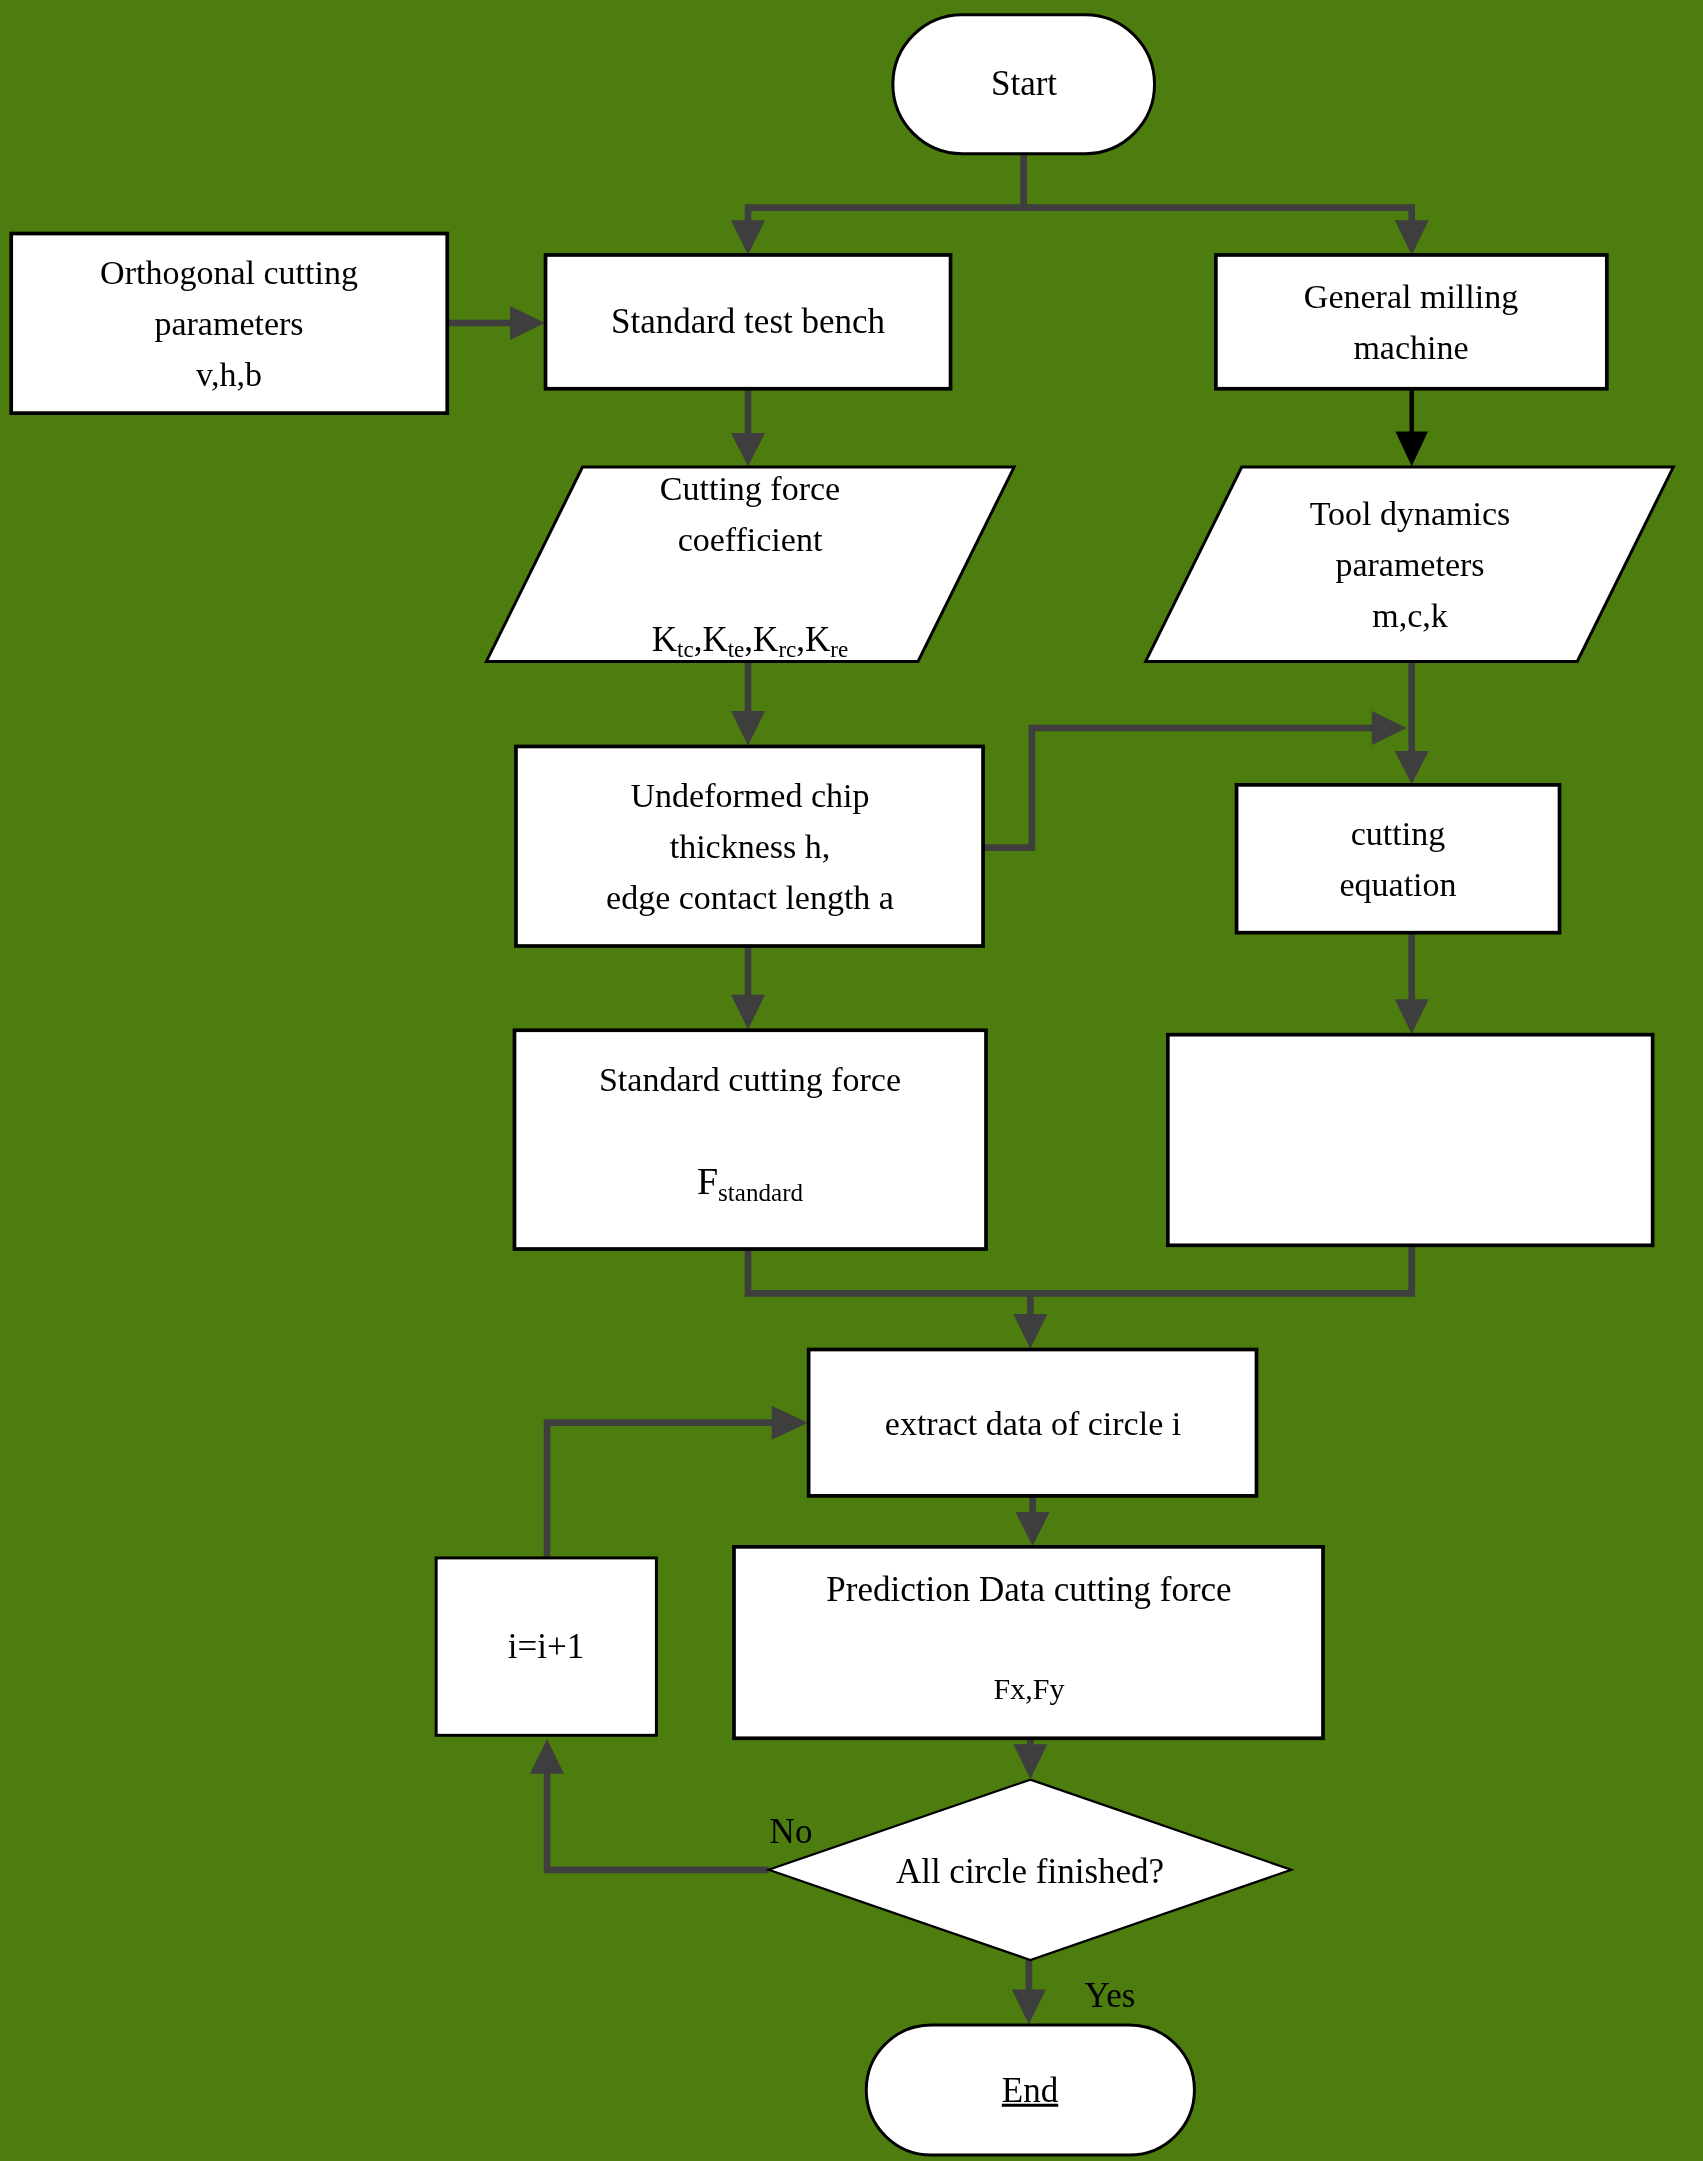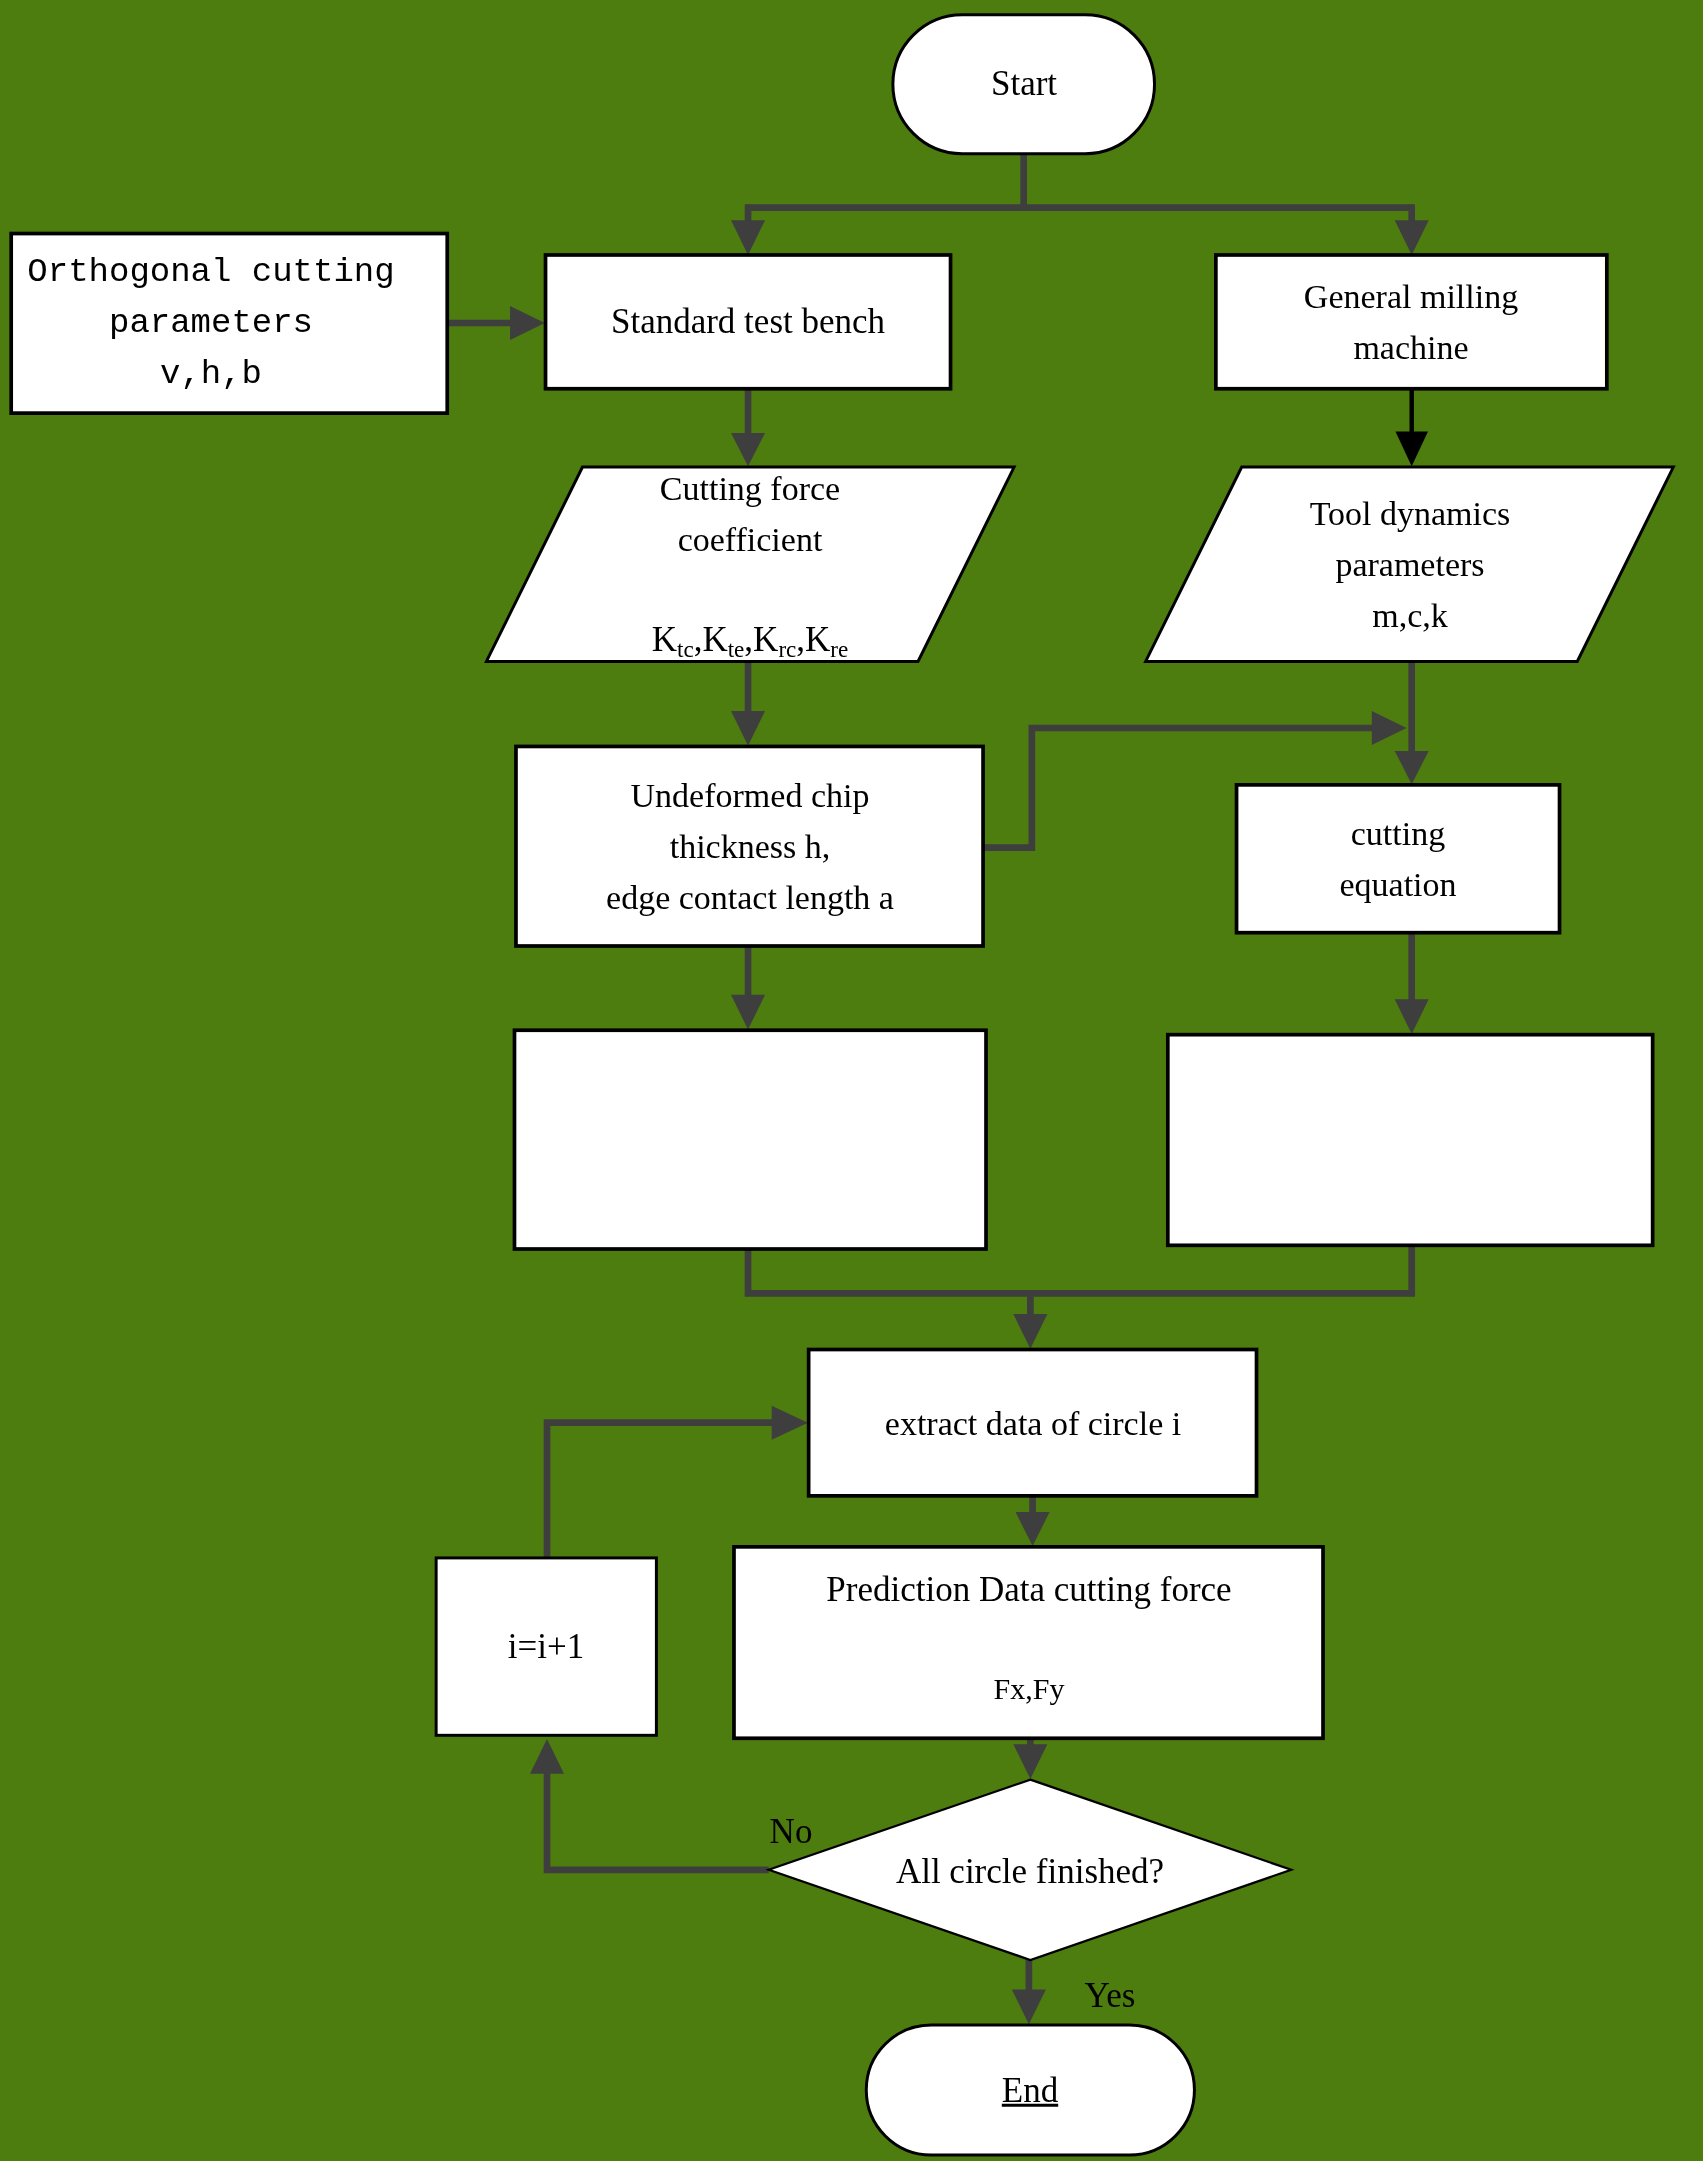--- a/index.html
+++ b/index.html
@@ -79,21 +79,21 @@
       <rect x="1094" y="1826" width="606" height="198" stroke-width="5"></rect>
       <rect x="993" y="2093" width="797" height="259" stroke-width="5"></rect>
       <rect x="590" y="2108" width="298" height="240" stroke-width="4"></rect>
       <polygon points="1394,2408 1747,2530 1394,2652 1040,2530" stroke-width="3"></polygon>
       <rect x="1172" y="2740" width="444" height="176" rx="88" stroke-width="4"></rect>
     </g>
   </svg>
 
   <div class="lbl f48" style="left:1024px;top:84px;">Start</div>
 
-  <div class="lbl f46" style="left:211px;top:323px;font-family:Liberation Mono, monospace;">Orthogonal cutting
+  <div class="lbl f46" style="left:229px;top:323px;">Orthogonal cutting
 parameters
 v,h,b</div>
 
   <div class="lbl f48" style="left:748px;top:322px;">Standard test bench</div>
 
   <div class="lbl f46" style="left:1411px;top:322px;">General milling
 machine</div>
 
   <div class="lbl f46" style="left:750px;top:564px;">
     <div>Cutting force
@@ -105,20 +105,24 @@
 parameters
 m,c,k</div>
 
   <div class="lbl f46" style="left:750px;top:846px;">Undeformed chip
 thickness h,
 edge contact length a</div>
 
   <div class="lbl f46" style="left:1398px;top:859px;">cutting
 equation</div>
 
+  <div class="lbl f46" style="left:750px;top:1132px;">
+    <div>Standard cutting force</div>
+    <div class="rich rich-big"><span>F</span><span class="sub">standard</span></div>
+  </div>
 
 
   <div class="lbl f46" style="left:1033px;top:1423px;">extract data of circle i</div>
 
   <div class="lbl f48" style="left:1029px;top:1635px;">
     <div>Prediction Data cutting force</div>
     <div class="sublabel">Fx,Fy</div>
   </div>
 
   <div class="lbl f48" style="left:546px;top:1647px;">i=i+1</div>

